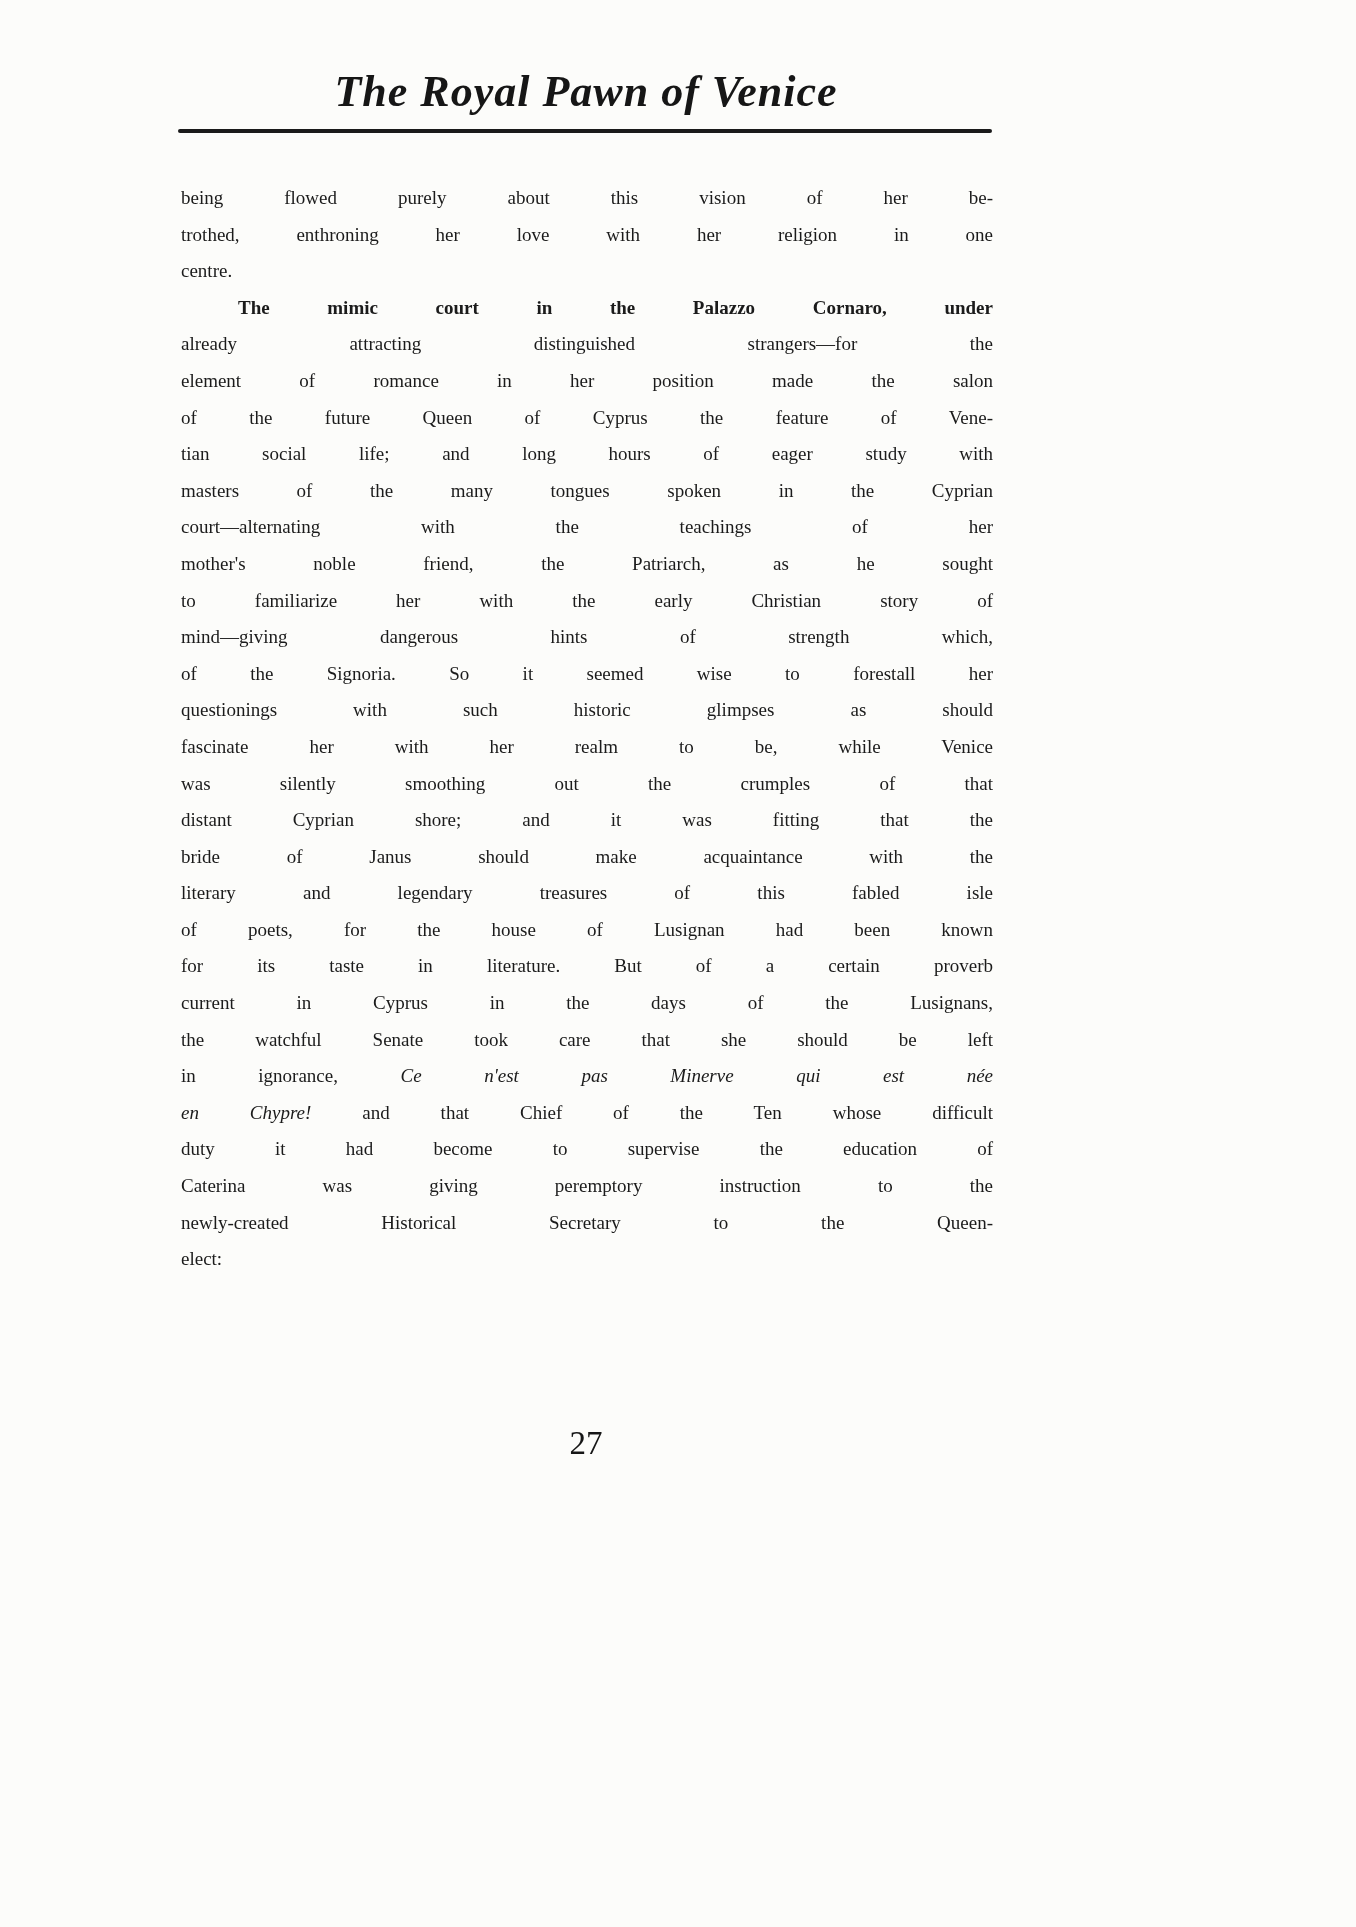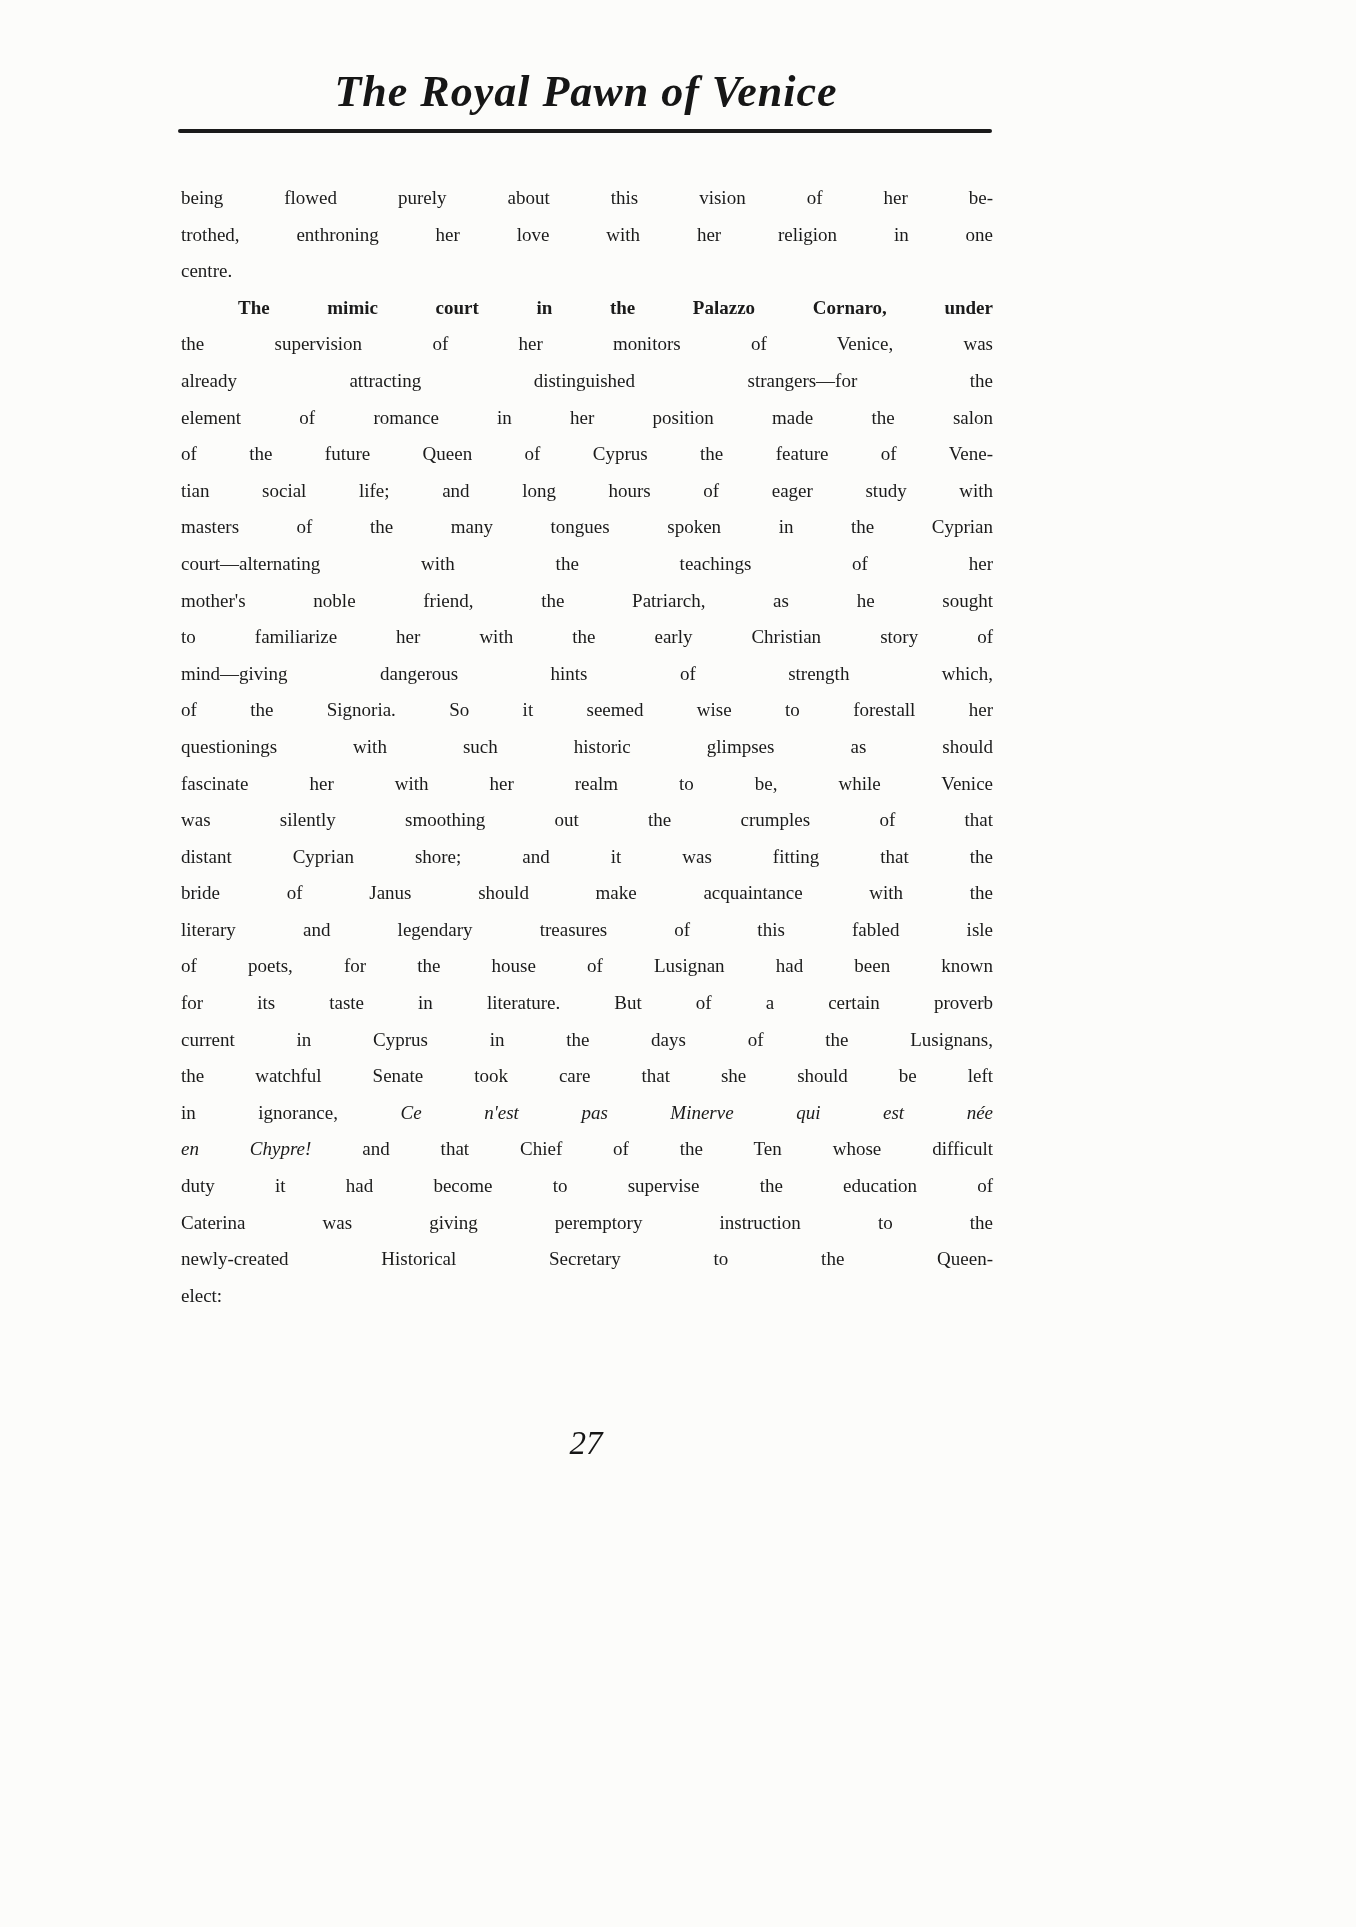--- a/index.html
+++ b/index.html
@@ -66,39 +66,37 @@
   .line em {
     font-style: italic;
   }
   .page-number {
     position: absolute;
     top: 1425px;
     left: 180px;
     width: 812px;
     text-align: center;
     font-size: 33px;
-    font-style: italic;
     color: #161616;
   }
 </style>
 </head>
 <body style="background: rgb(252, 252, 250); color: rgb(27, 27, 27);">
 
 <div class="page">
 
   <div class="header-title">The Royal Pawn of Venice</div>
 
   <div class="header-rule"></div>
 
   <div class="text-block">
       <div class="line"><span>being flowed purely about this vision of her be-</span></div>
       <div class="line"><span>trothed, enthroning her love with her religion in one</span></div>
       <div class="line last"><span>centre.</span></div>
       <div class="line indent"><span>The mimic court in the Palazzo Cornaro, under</span></div>
-      <div class="line"><span>the supervision of her monitors of Venice, was</span></div>
       <div class="line"><span>already attracting distinguished strangers—for the</span></div>
       <div class="line"><span>element of romance in her position made the salon</span></div>
       <div class="line"><span>of the future Queen of Cyprus the feature of Vene-</span></div>
       <div class="line"><span>tian social life; and long hours of eager study with</span></div>
       <div class="line"><span>masters of the many tongues spoken in the Cyprian</span></div>
       <div class="line"><span>court—alternating with the teachings of her</span></div>
       <div class="line"><span>mother's noble friend, the Patriarch, as he sought</span></div>
       <div class="line"><span>to familiarize her with the early Christian story of</span></div>
       <div class="line"><span>mind—giving dangerous hints of strength which,</span></div>
       <div class="line"><span>of the Signoria.  So it seemed wise to forestall her</span></div>

